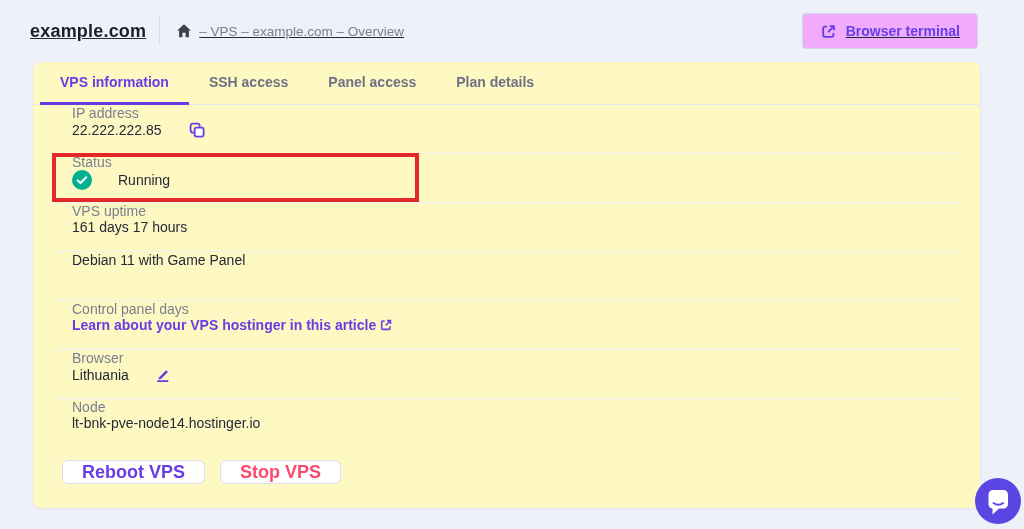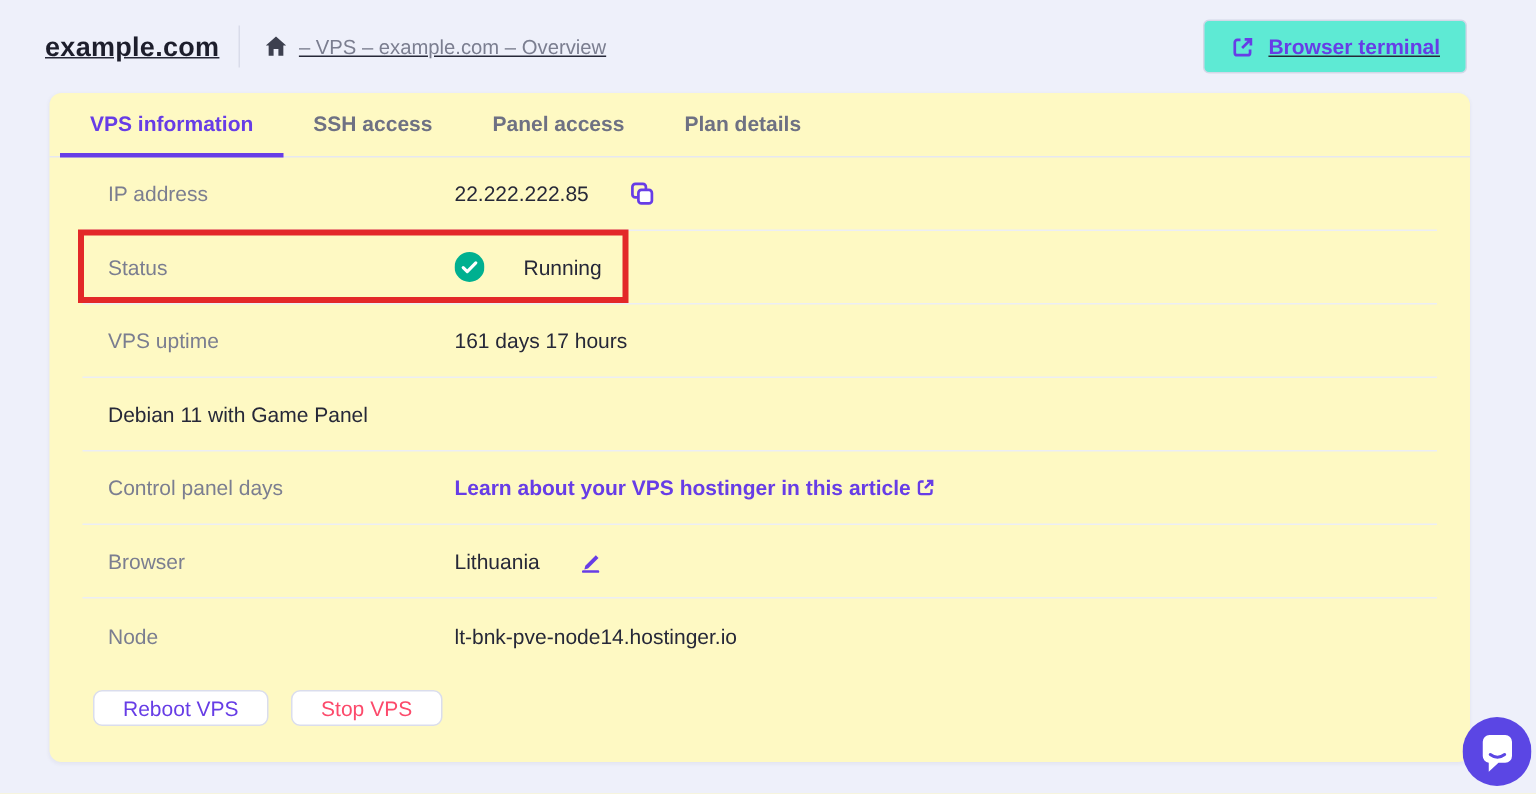--- a/index.html
+++ b/index.html
@@ -19,21 +19,21 @@
     align-items:center;
     text-decoration:underline;
   }
   .site-title { font-size:18px; font-weight:bold; color:#1d1e2c; letter-spacing:.2px; }
   .header-divider { width:1px; height:28px; background:#d9dcea; margin:0 16px 0 13px; }
   .home-icon { display:inline-flex; margin-right:7px; }
   .breadcrumb-text { font-size:13.5px; color:#7b7e90; }
   .header-spacer { flex:1; }
   .btn-terminal {
     display:flex; align-items:center; gap:9px;
-    background:#5eead4;
+    background:#f0abfc;
     border:1px solid #d3d7e7;
     border-radius:4px;
     height:36px; padding:0 17px;
     font-family:"Liberation Sans", sans-serif;
     font-size:14px; font-weight:bold; color:#673de6;
     cursor:pointer;
   }
 
   
   .card {
@@ -59,45 +59,46 @@
     font-size:14px; font-weight:bold;
     color:#6e7183;
     cursor:pointer;
     border-bottom:3px solid transparent;
     margin-bottom:-1px;
   }
   .tab.active { color:#673de6; border-bottom-color:#673de6; }
 
   
   .row {
-    display:flex; align-items:center;
+    display:flex; align-items:flex-start;
     height:49px;
     margin:0 22px;
     padding-left:17px;
     border-bottom:1px solid #eceef5;
+    flex-direction:column;
   }
   .row.no-border { border-bottom:none; }
   .row-label { width:231px; font-size:14px; color:#7b7e90; flex-shrink:0; }
   .row-value { display:flex; align-items:center; gap:26px; font-size:14px; color:#262838; }
   .icon-btn { display:inline-flex; align-items:center; background:none; border:none; cursor:pointer; padding:0; }
   .guide-link {
     display:flex; align-items:center; gap:3px;
     font-size:14px; font-weight:bold; color:#673de6;
     text-decoration:none; cursor:pointer;
   }
 
   
   .actions { display:flex; gap:15px; padding:12px 0 0 29px; }
   .btn-action {
     height:24px; padding:0 19px;
     background:#ffffff;
     border:1px solid #dadded;
     border-radius:6px;
     font-family:"Liberation Sans", sans-serif;
-    font-size:14px; font-weight:normal;
+    font-size:18px; font-weight:bold;
     cursor:pointer;
   }
   .btn-reboot { color:#673de6; }
   .btn-stop { color:#fc4a6b; }
 
   
   .highlight-box {
     position:absolute;
     left:19px; top:91px;
     width:367px; height:49px;

